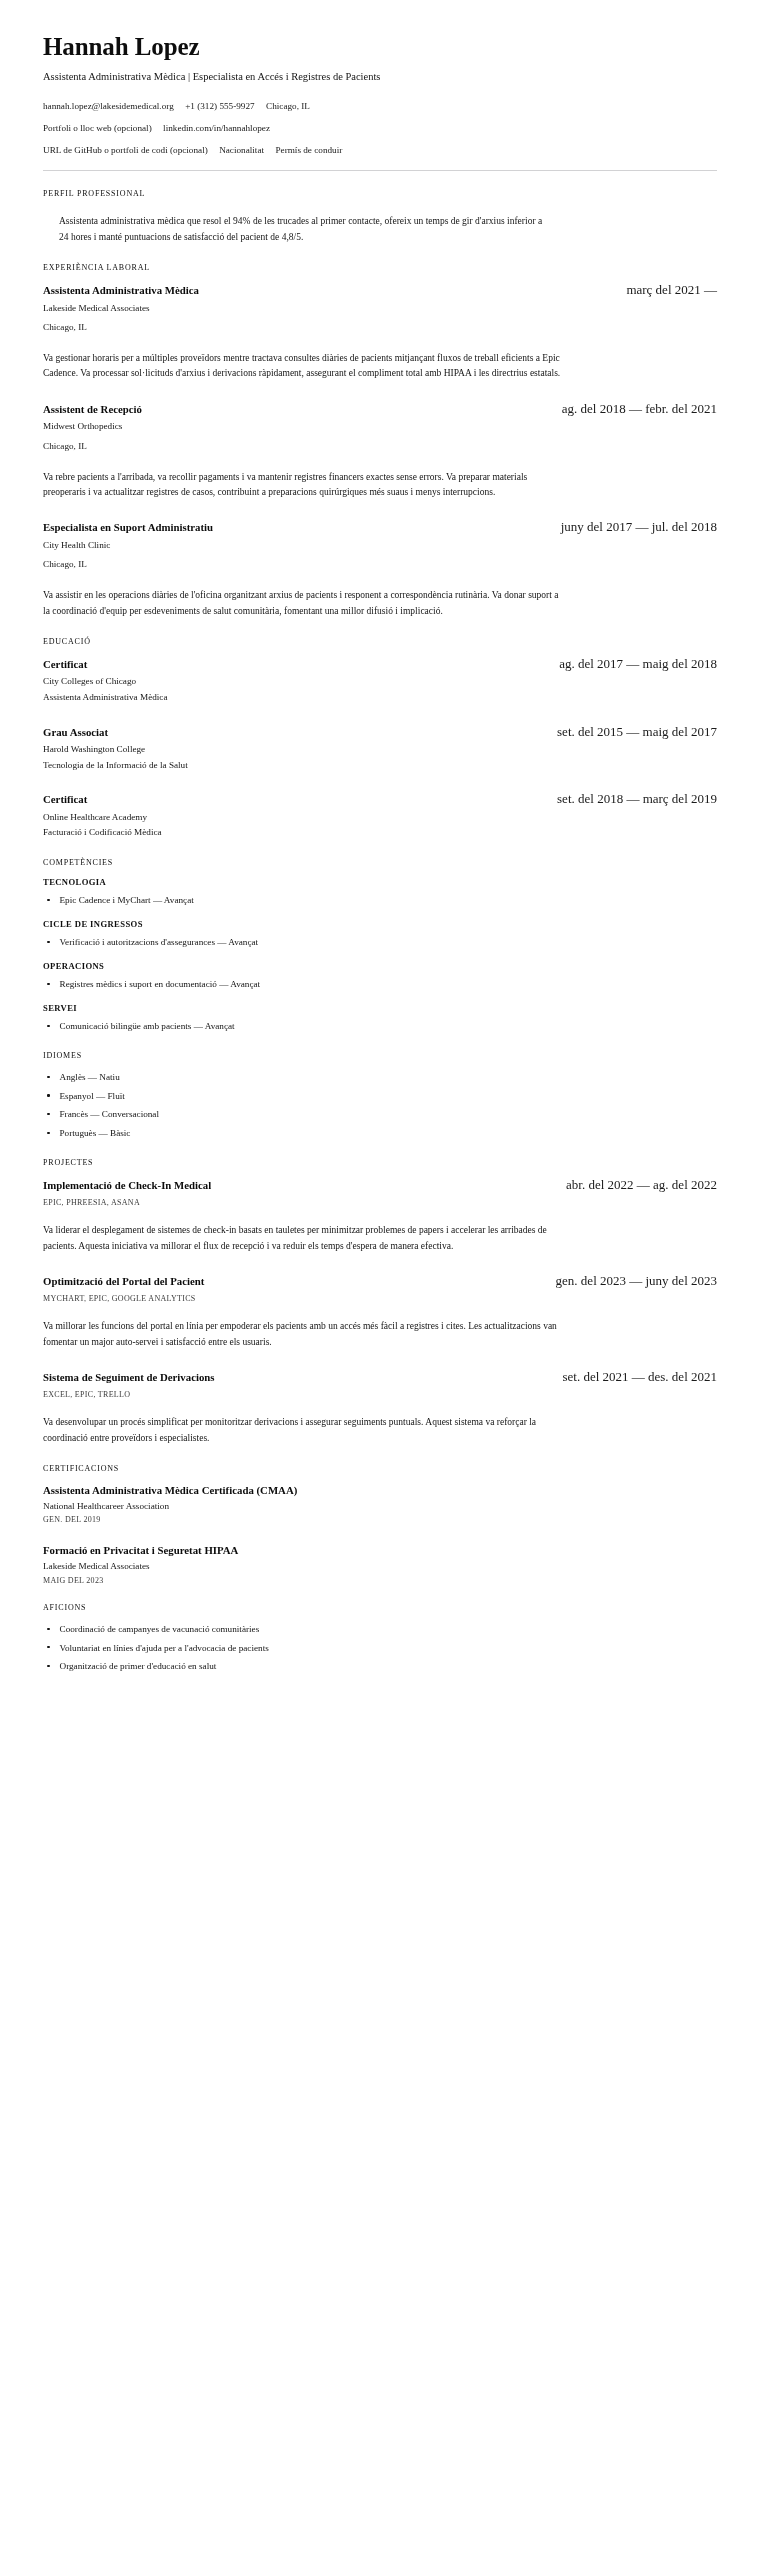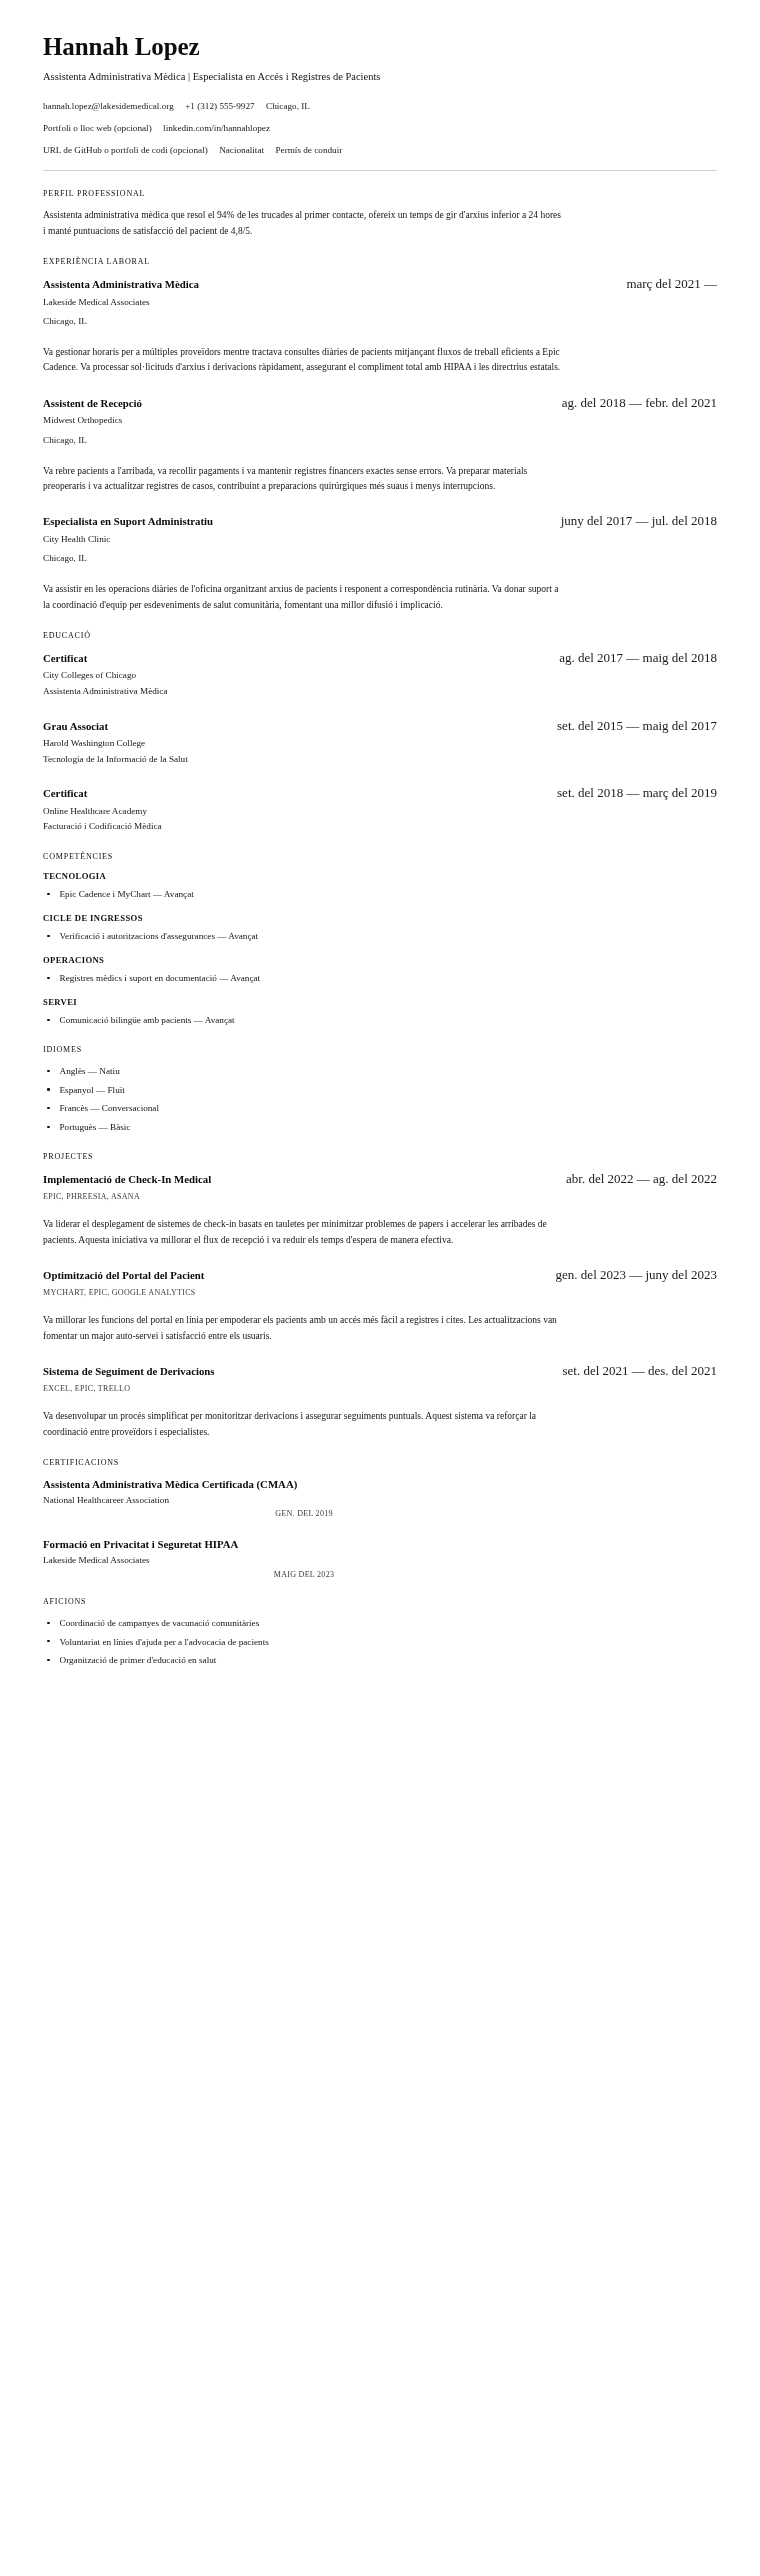--- a/index.html
+++ b/index.html
@@ -62,21 +62,21 @@
     color: #0d0d0d;
   }
   .section {
     margin: 0 0 18px 0;
   }
 
   
   .body-text {
     font-size: 9.5px;
     line-height: 1.62;
-    margin: 0;
+    margin: 16px;
     max-width: 596px;
     color: #141414;
   }
 
   
   .entry { margin: 0 0 19px 0; }
   .entry:last-child { margin-bottom: 0; }
 
   .entry-head {
     display: flex;
@@ -118,21 +118,20 @@
     text-transform: uppercase;
     margin: 3.8px 0 0 0;
     color: #3b3b3b;
   }
   .entry-date-small {
     font-size: 8px;
     letter-spacing: 0.3px;
     text-transform: uppercase;
     margin: 2.5px 0 0 0;
     color: #3b3b3b;
-    text-align: center;
   }
   .entry-desc {
     font-size: 9.5px;
     line-height: 1.62;
     margin: 16.5px 0 0 0;
     max-width: 596px;
     color: #141414;
   }
 
   

